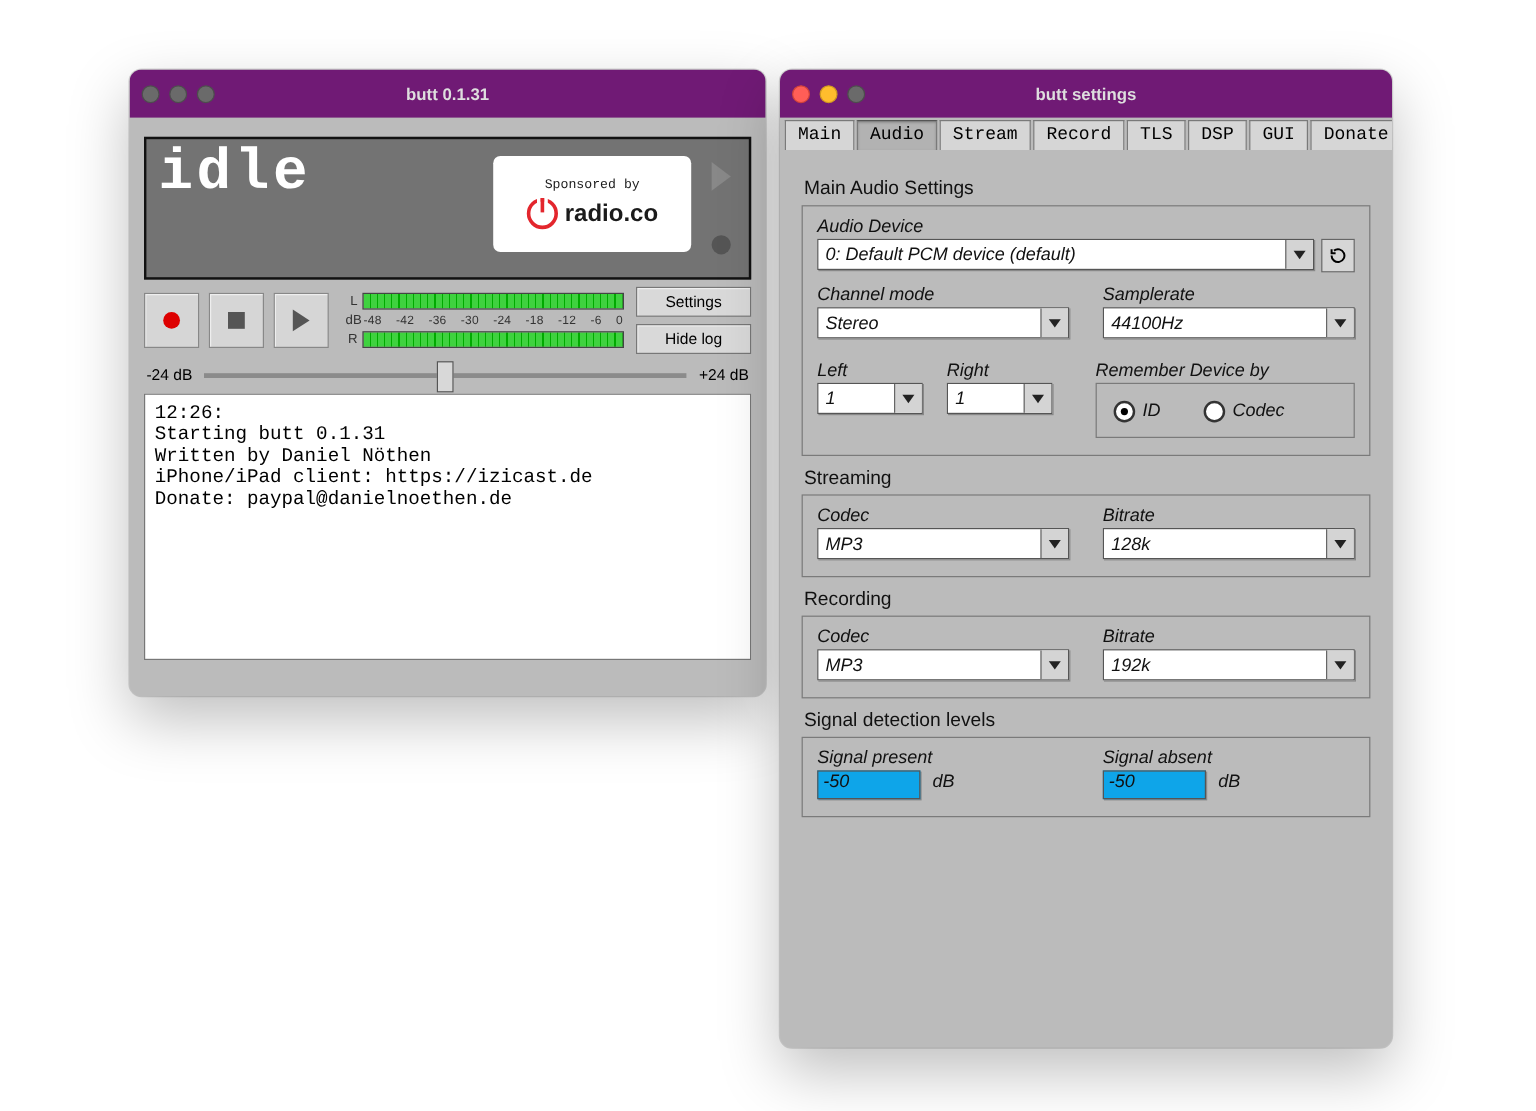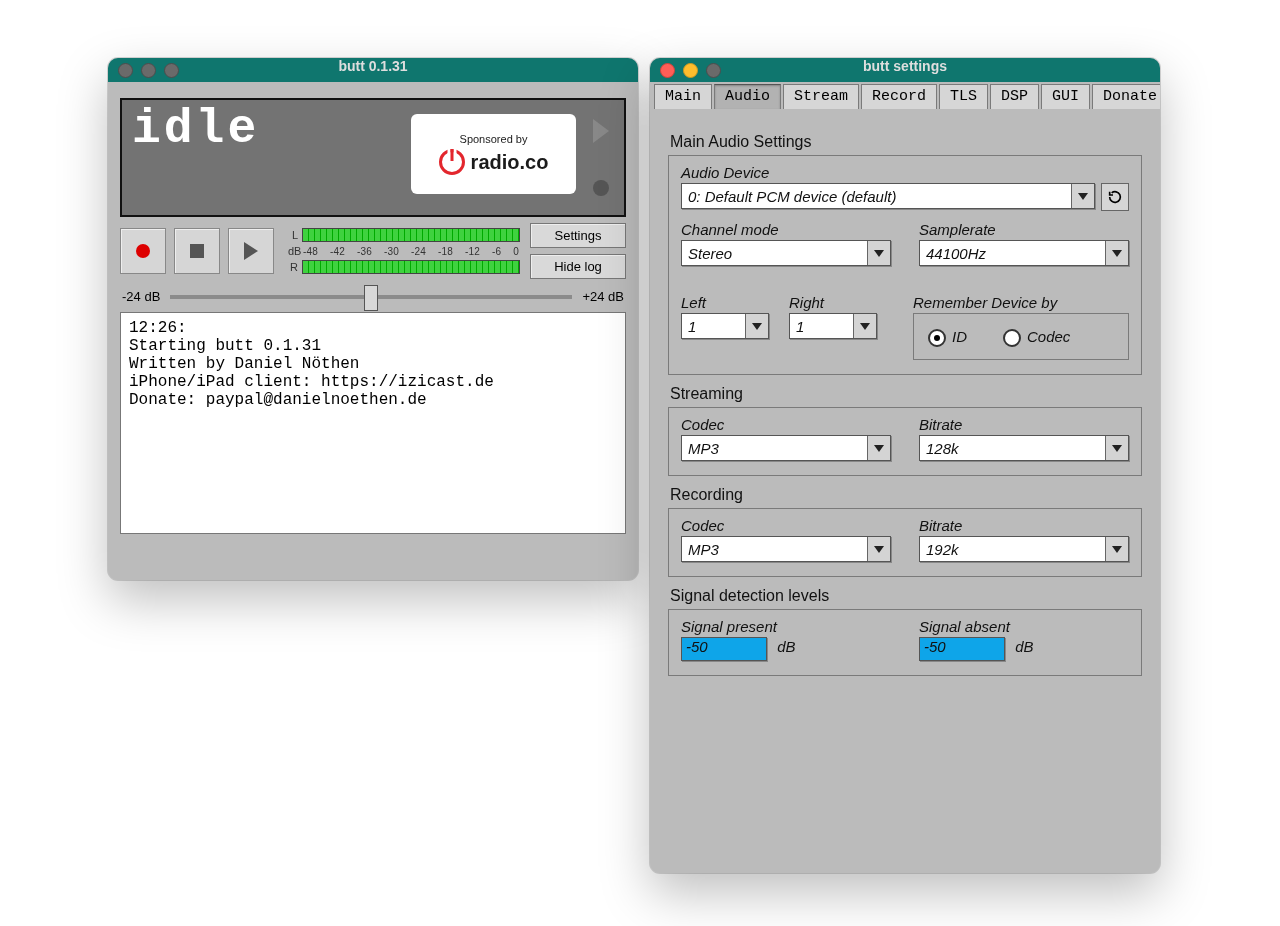--- a/index.html
+++ b/index.html
@@ -15,23 +15,24 @@
 
   
   .window {
     position: absolute;
     background: #bbbbbb;
     border-radius: 10px;
     box-shadow: 0 20px 50px rgba(0,0,0,0.25), 0 0 0 1px rgba(0,0,0,0.15);
     overflow: hidden;
   }
   .titlebar {
-    height: 24px;
-    background: #0f766e;
+    height: 40px;
+    background: #701a75;
     display: flex;
+    align-items: center;
     position: relative;
   }
   .traffic-lights {
     display: flex;
     gap: 8px;
     padding-left: 10px;
     align-items: center;
     z-index: 2;
   }
   .tl {
@@ -78,21 +79,21 @@
     height: 80px;
     background: #fff;
     border-radius: 6px;
     display: flex;
     flex-direction: column;
     align-items: center;
     justify-content: center;
     font-size: 12px;
     color: #1b1b1b;
   }
-  .sponsor-box .sp-title { font-size: 11px; margin-bottom: 4px; }
+  .sponsor-box .sp-title { font-size: 11px; margin-bottom: 4px; font-family: Liberation Mono, monospace; }
   .sponsor-logo {
     display: flex; align-items: center; gap: 6px;
     font-size: 20px; font-weight: 700; text-align: center;
   }
   .sponsor-logo .pwr {
     width: 20px; height: 20px;
     border: 3px solid #e3262d;
     border-radius: 50%;
     position: relative;
   }
@@ -427,21 +428,21 @@
         </div>
         <div class="col">
           <div class="glabel">Samplerate</div>
           <div class="select">
             <span class="sel-text">44100Hz</span>
             <span class="sel-btn"></span>
           </div>
         </div>
       </div>
 
-      <div class="cols" style="margin-top:28px;gap:36px;">
+      <div class="cols" style="margin-top:18px;gap:36px;">
         <div style="display:flex; gap:20px;">
           <div class="small">
             <div class="glabel">Left</div>
             <div class="select">
               <span class="sel-text">1</span>
               <span class="sel-btn"></span>
             </div>
           </div>
           <div class="small">
             <div class="glabel">Right</div>

